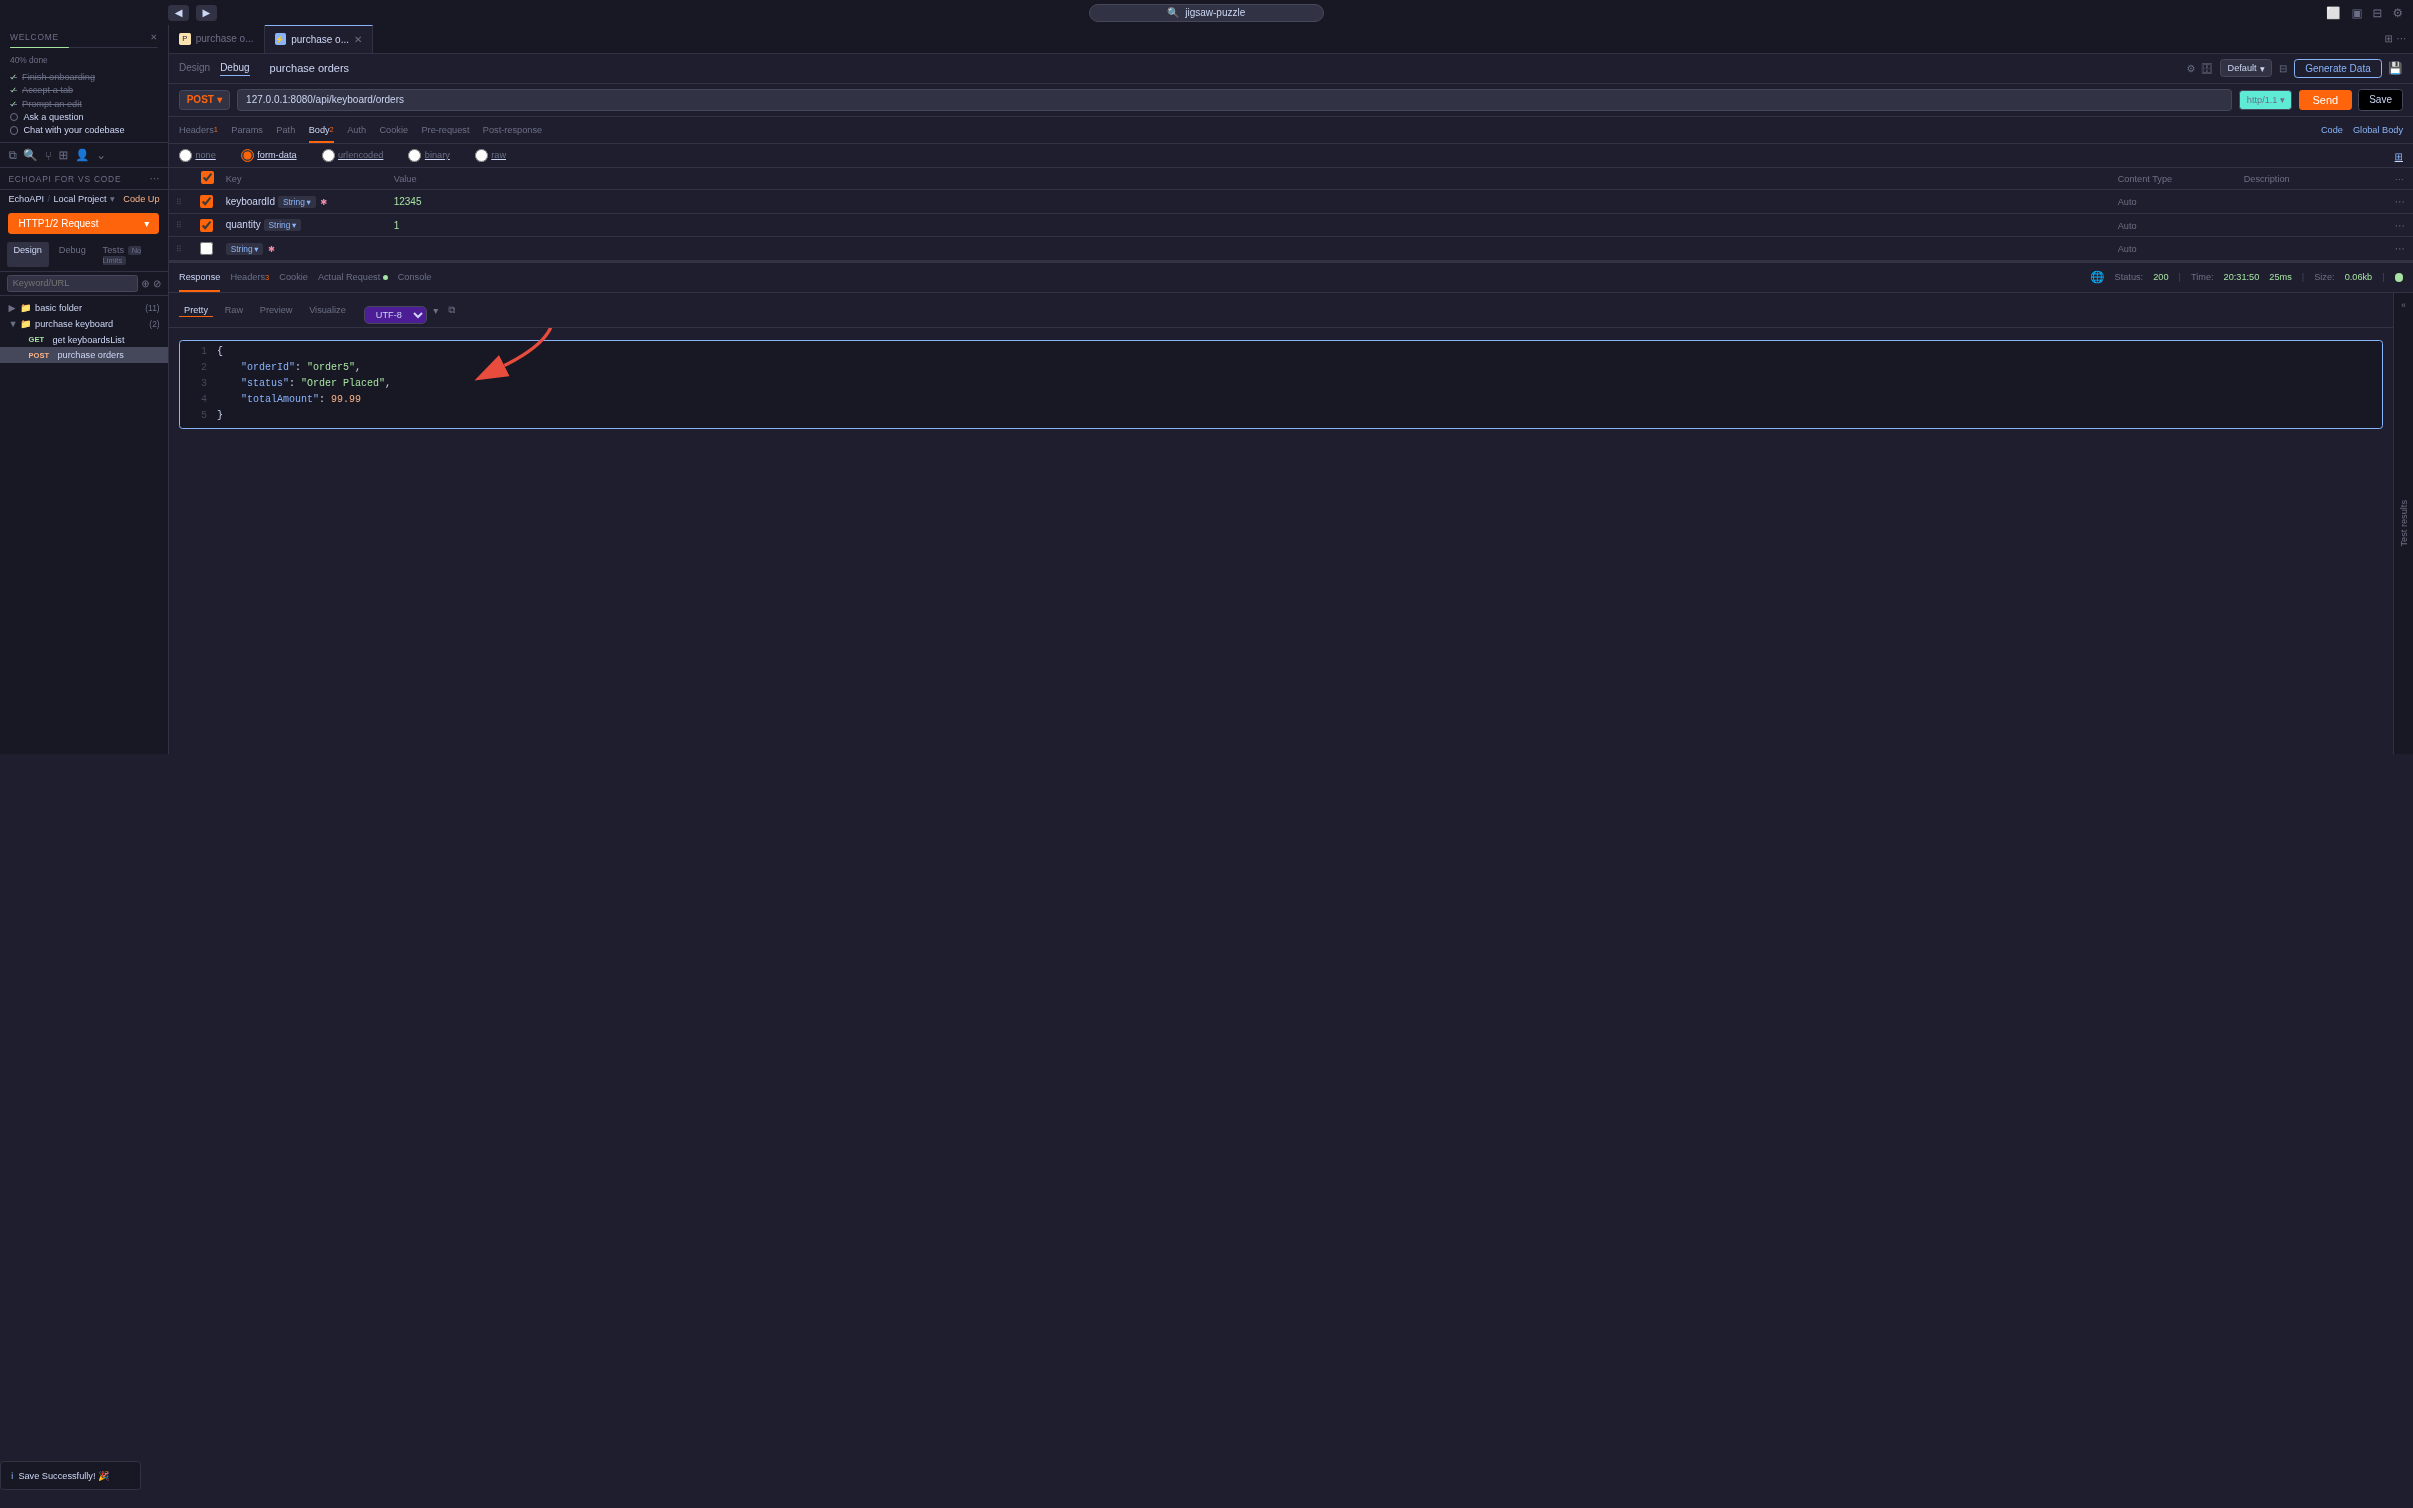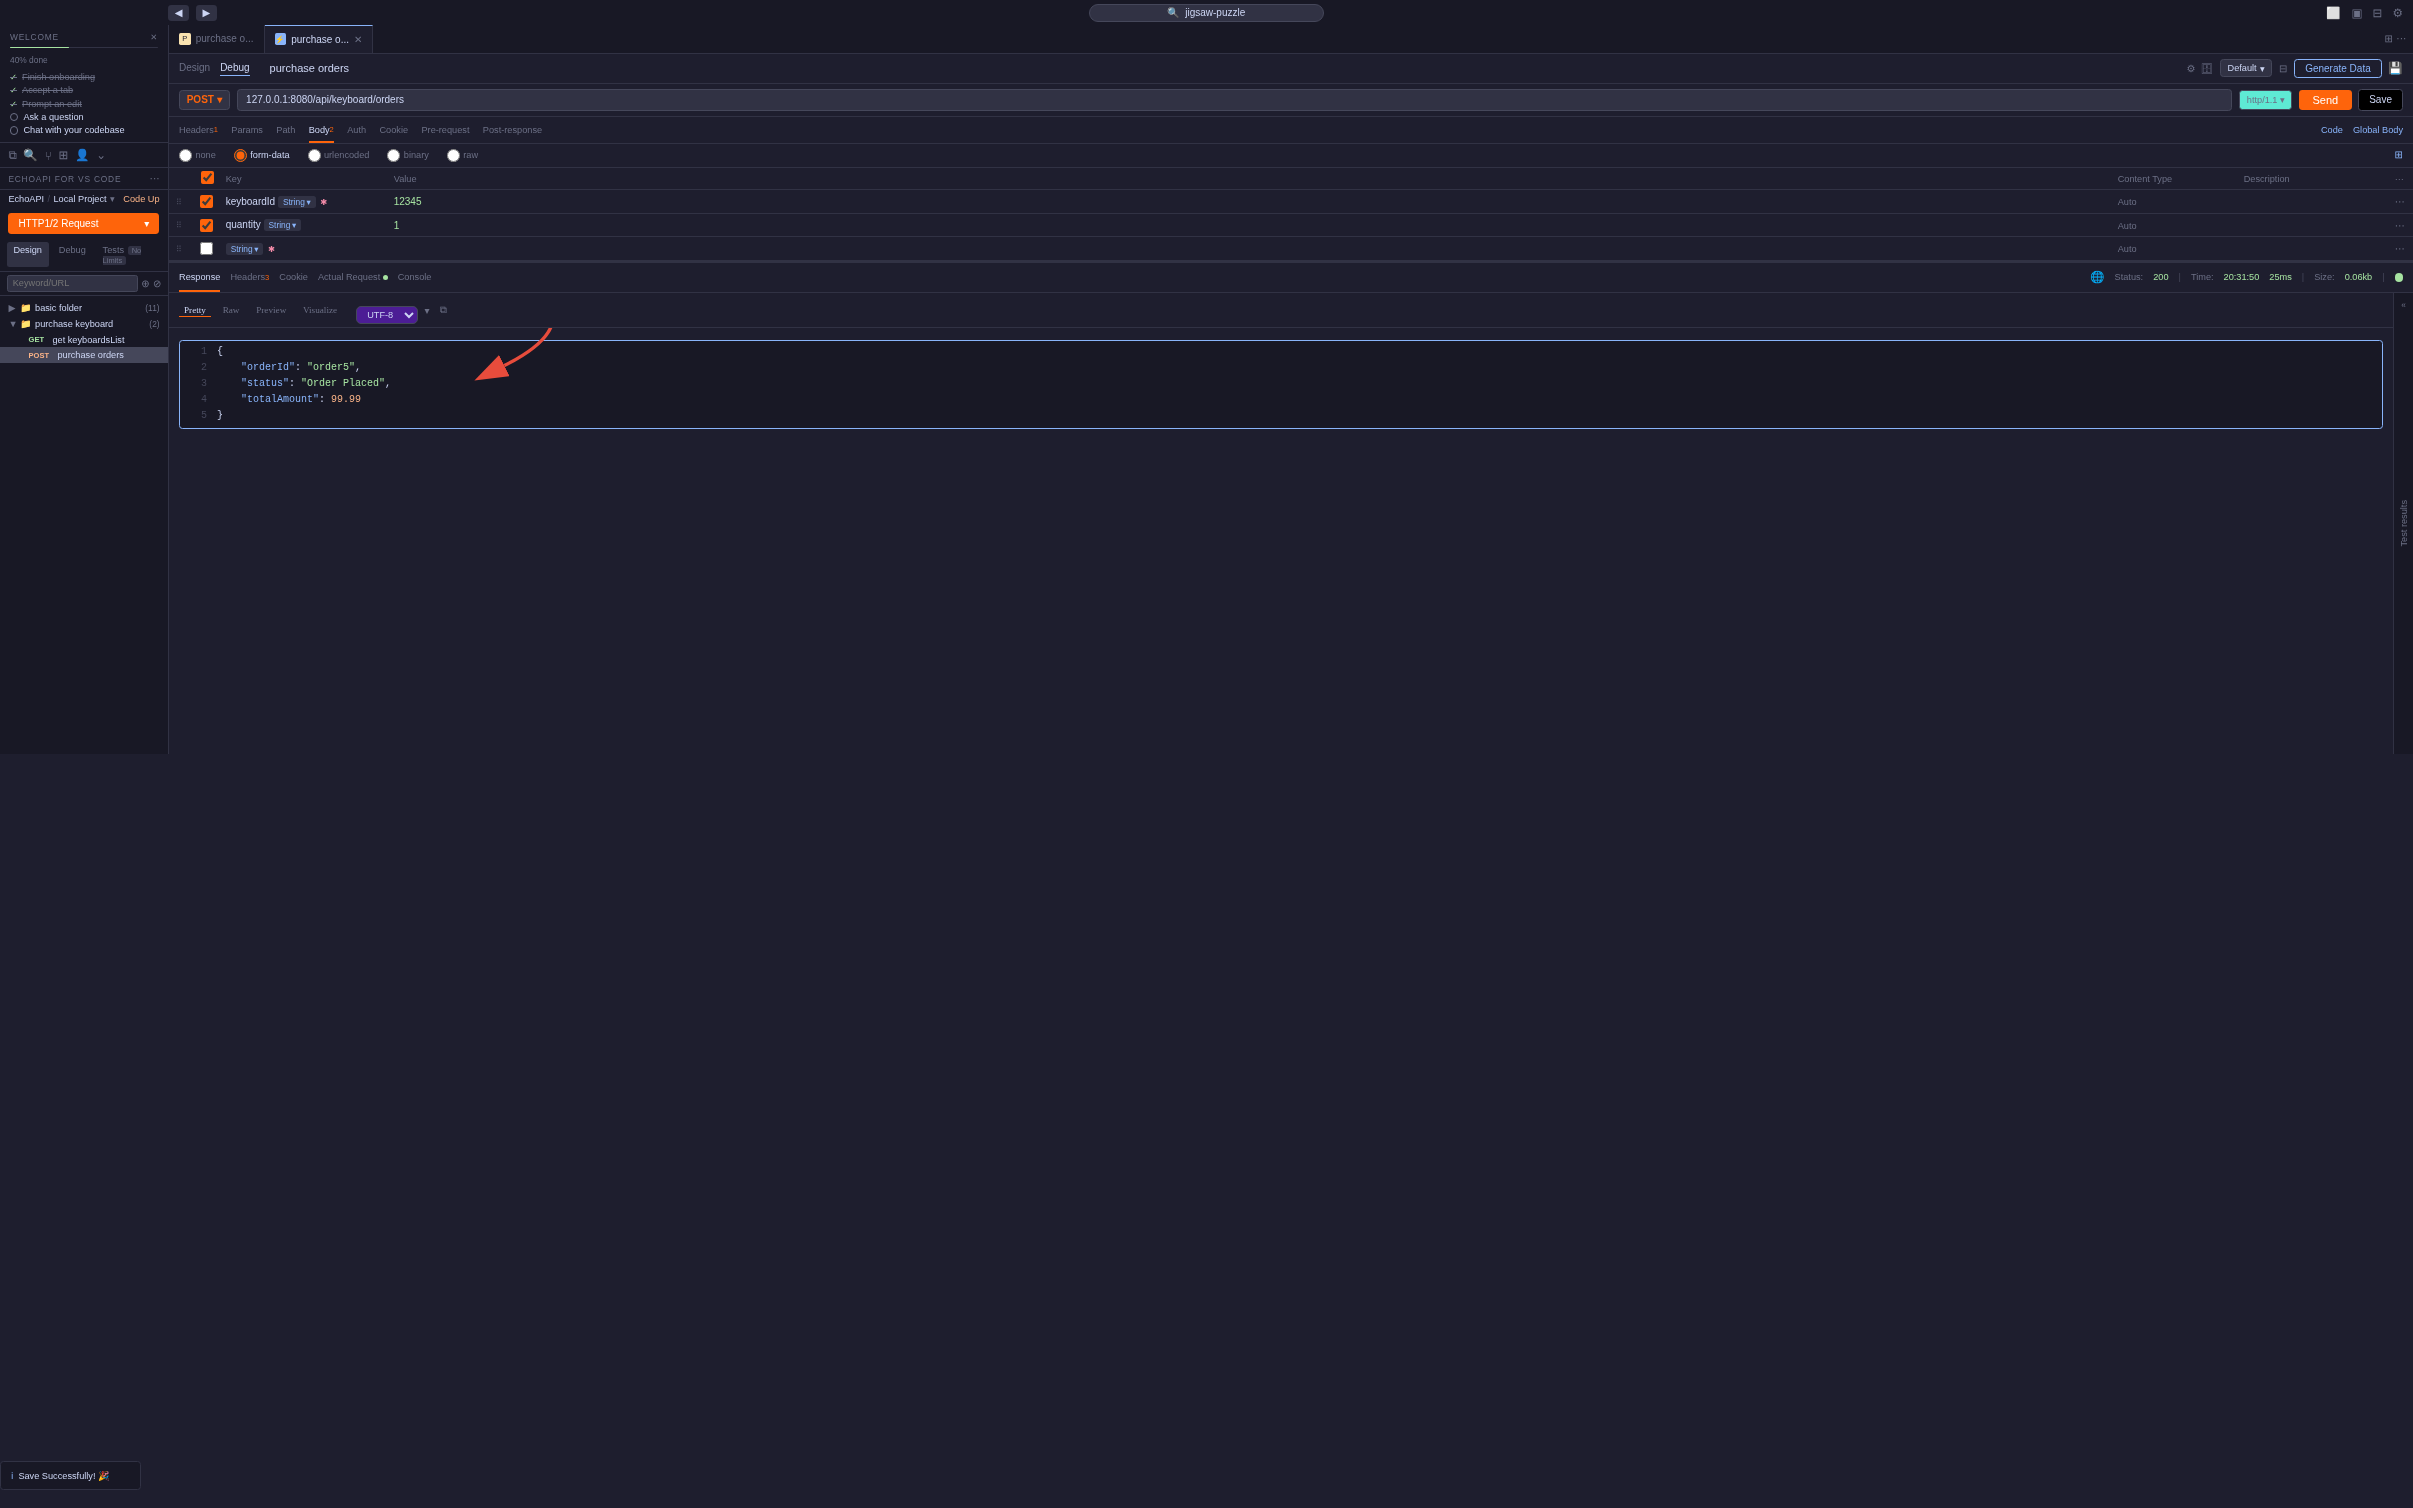--- a/index.html
+++ b/index.html
@@ -113,21 +113,21 @@
     
     .body-tabs { display: flex; align-items: center; padding: 0 10px; background: #1e1e2e; border-bottom: 0.8px solid #313244; height: 27px; gap: 13.4px; }
     .body-tab { font-size: 9.2px; color: #6c7086; cursor: pointer; padding: 0; height: 100%; display: flex; align-items: center; position: relative; }
     .body-tab.active { color: #cdd6f4; text-align: center; }
     .body-tab.active::after { content: ''; position: absolute; bottom: 0; left: 0; right: 0; height: 1.7px; background: #fe640b; }
     .body-tab .tab-badge { font-size: 7.5px; color: #fe640b; vertical-align: super; }
     .body-tabs-right { margin-left: auto; display: flex; gap: 10px; }
     .body-tabs-right span { font-size: 9.2px; color: #89b4fa; cursor: pointer; }
 
     
-    .body-format { display: flex; align-items: flex-start; gap: 18px; padding: 5px 10px; background: #1e1e2e; border-bottom: 0.8px solid #313244; }
+    .body-format { display: flex; align-items: flex-end; gap: 25px; padding: 5px 10px; background: #1e1e2e; border-bottom: 0.8px solid #313244; text-decoration: underline; }
     .format-radio { display: flex; align-items: center; gap: 3.4px; font-size: 9.2px; color: #6c7086; cursor: pointer; }
     .format-radio input[type="radio"] { accent-color: #fe640b; }
     .format-radio.active { color: #cdd6f4; }
 
     
     .params-table { background: #1e1e2e; border-bottom: 0.8px solid #313244; }
     .params-header { display: grid; grid-template-columns: 25px 25px 168px 1fr 126px 151px 25px; align-items: center; padding: 3.4px 0; border-bottom: 0.8px solid #313244; color: #6c7086; font-size: 9.2px; }
     .params-header > div { padding: 0 6.7px; }
     .params-row { display: grid; grid-template-columns: 25px 25px 168px 1fr 126px 151px 25px; align-items: center; padding: 1.7px 0; border-bottom: 0.8px solid #313244; font-size: 10px; min-height: 23.5px; }
     .params-row > div { padding: 0 6.7px; }
@@ -149,21 +149,21 @@
     .response-tab .dot { width: 5px; height: 5px; border-radius: 50%; background: #a6e3a1; display: inline-block; margin-left: 2.5px; }
     .response-status { margin-left: auto; display: flex; align-items: center; gap: 10px; font-size: 9.2px; }
     .status-200 { color: #a6e3a1; }
     .status-time { color: #a6e3a1; }
     .status-size { color: #a6e3a1; }
     .status-label { color: #6c7086; }
     .status-dot-green { width: 8.4px; height: 8.4px; border-radius: 50%; background: #a6e3a1; }
 
     
     .response-format { display: flex; align-items: center; padding: 3.4px 10px; gap: 6.7px; border-bottom: 0.8px solid #313244; }
-    .format-tab { font-size: 9.2px; color: #6c7086; cursor: pointer; padding: 1.7px 5px; font-family: Liberation Serif, serif; }
+    .format-tab { font-size: 9.2px; color: #6c7086; cursor: pointer; padding: 1.7px 5px; }
     .format-tab.active { color: #cdd6f4; border-bottom: 1.7px solid #fe640b; }
     .utf-select { background: #4c1d95; border: 0.8px solid #45475a; color: #cdd6f4; border-radius: 5px; padding: 1.7px 6.7px; font-size: 9.2px; cursor: pointer; margin-left: 6.7px; margin-top: 10px; }
     .copy-btn { color: #6c7086; cursor: pointer; margin-left: 3.4px; }
 
     
     .response-body { flex: 1; padding: 6.7px 0; font-family: 'Courier New', monospace; font-size: 10px; line-height: 1.6; overflow: auto; }
     .code-line { display: flex; gap: 10px; padding: 0 10px; }
     .line-num { color: #45475a; width: 17px; text-align: right; flex-shrink: 0; }
     .code-content { color: #cdd6f4; }
     .json-key { color: #89b4fa; }

